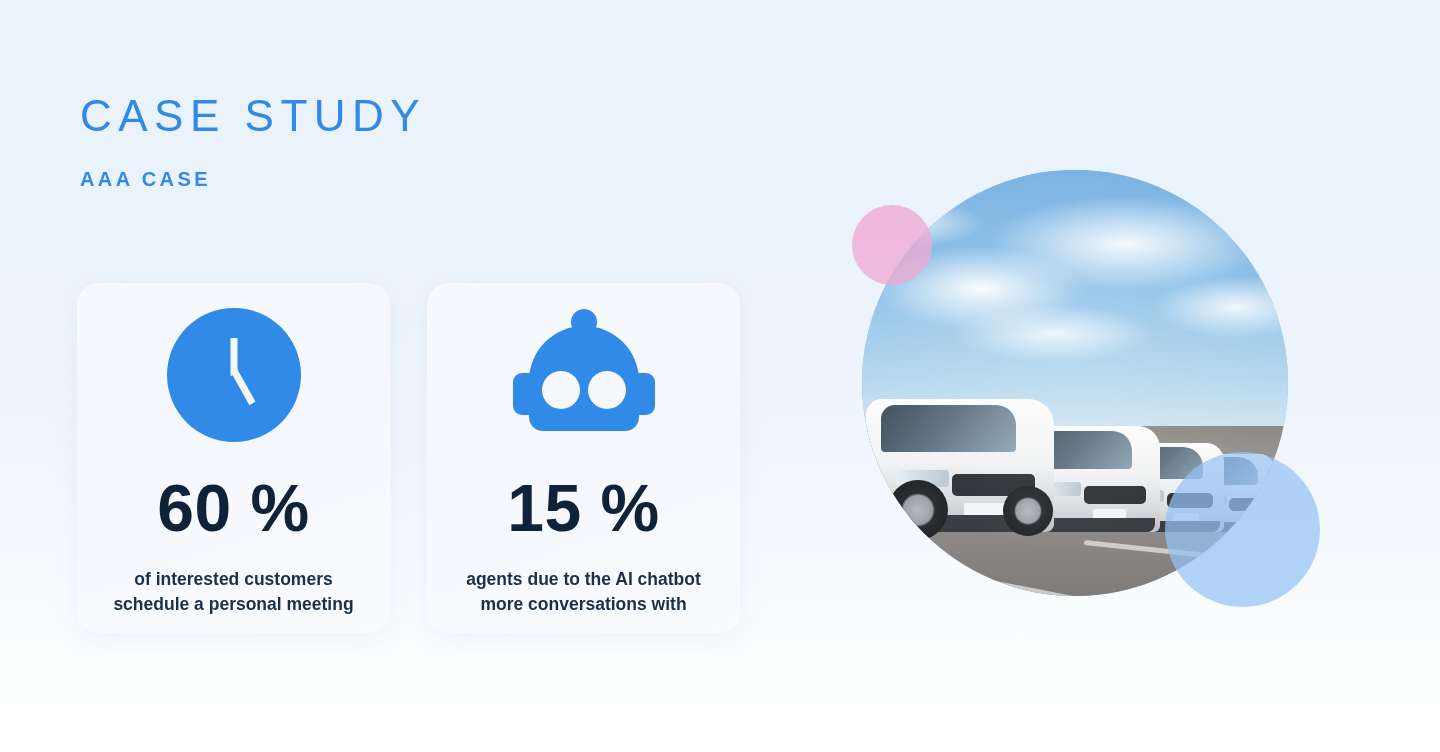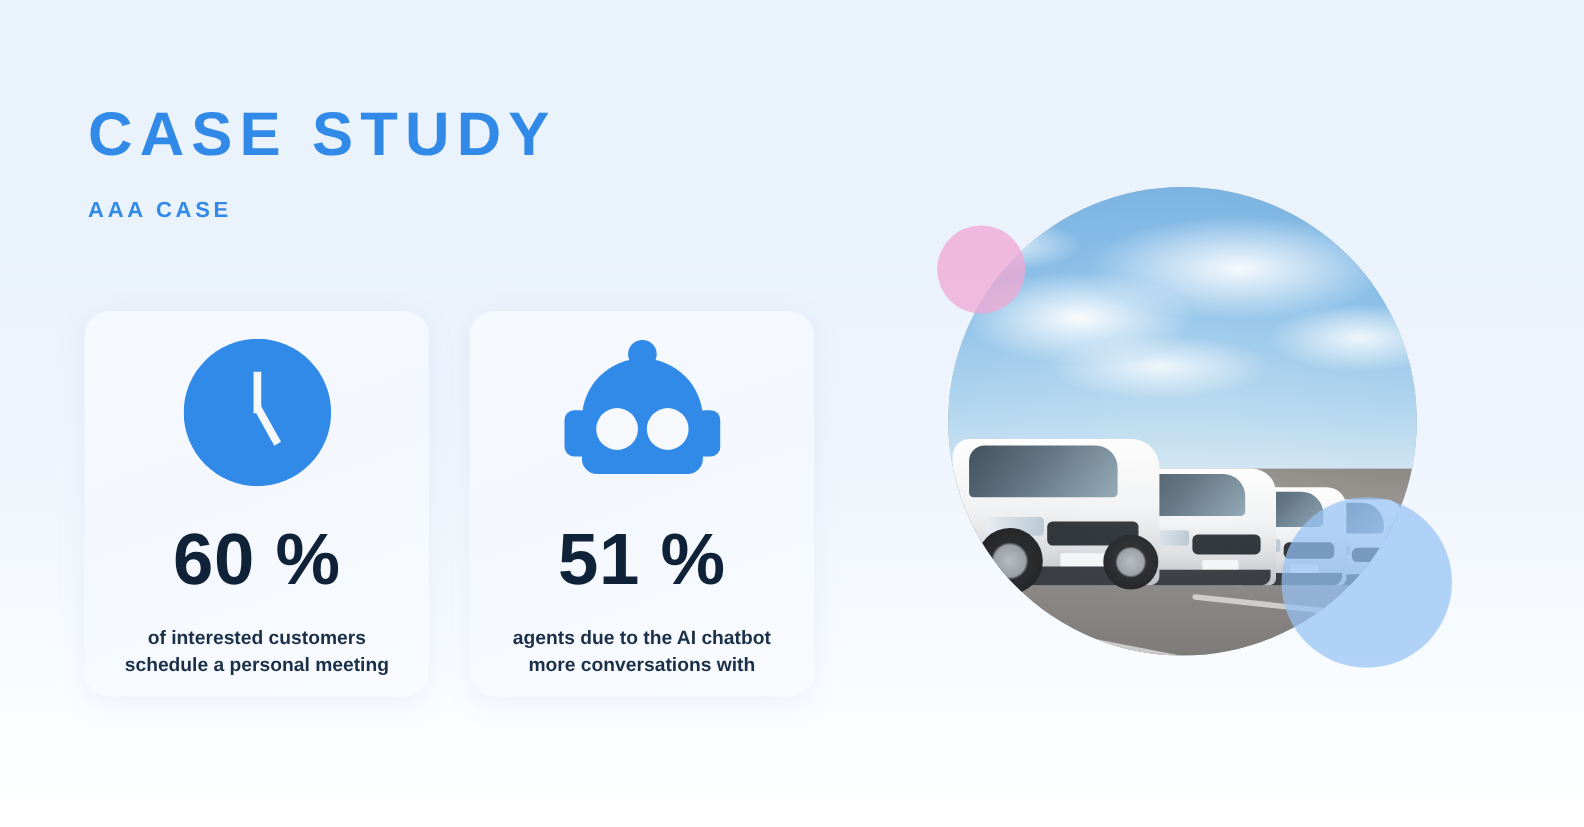--- a/index.html
+++ b/index.html
@@ -31,22 +31,22 @@
 
   
   .heading-block {
     position: absolute;
     left: 80px;
     top: 92px;
     width: 620px;
   }
 
   .case-title {
-    font-size: 56px;
-    font-weight: bold;
+    font-size: 44px;
+    font-weight: normal;
     letter-spacing: 6.5px;
     line-height: 1.08;
     color: #3189e8;
     white-space: nowrap;
   }
 
   .case-subtitle {
     margin-top: 28px;
     font-size: 20px;
     font-weight: bold;
@@ -295,21 +295,21 @@
 
           <rect x="118" y="64" width="24" height="42" rx="9" fill="#3189e8"></rect>
 
           <path d="M16 72 A55 55 0 0 1 126 72 L126 108 A14 14 0 0 1 112 122
                    L30 122 A14 14 0 0 1 16 108 Z" fill="#3189e8"></path>
 
           <circle cx="48" cy="81" r="19" fill="#f6f8fb"></circle>
           <circle cx="94" cy="81" r="19" fill="#f6f8fb"></circle>
         </svg>
       </div>
-      <div class="stat-value">51 %</div>
+      <div class="stat-value">15 %</div>
       <div class="stat-caption">
         <span class="cap-line">agents due to the AI chatbot</span>
         <span class="cap-line">more conversations with</span>
       </div>
     </div>
 
   </div>
 
   <div class="visual">
 

